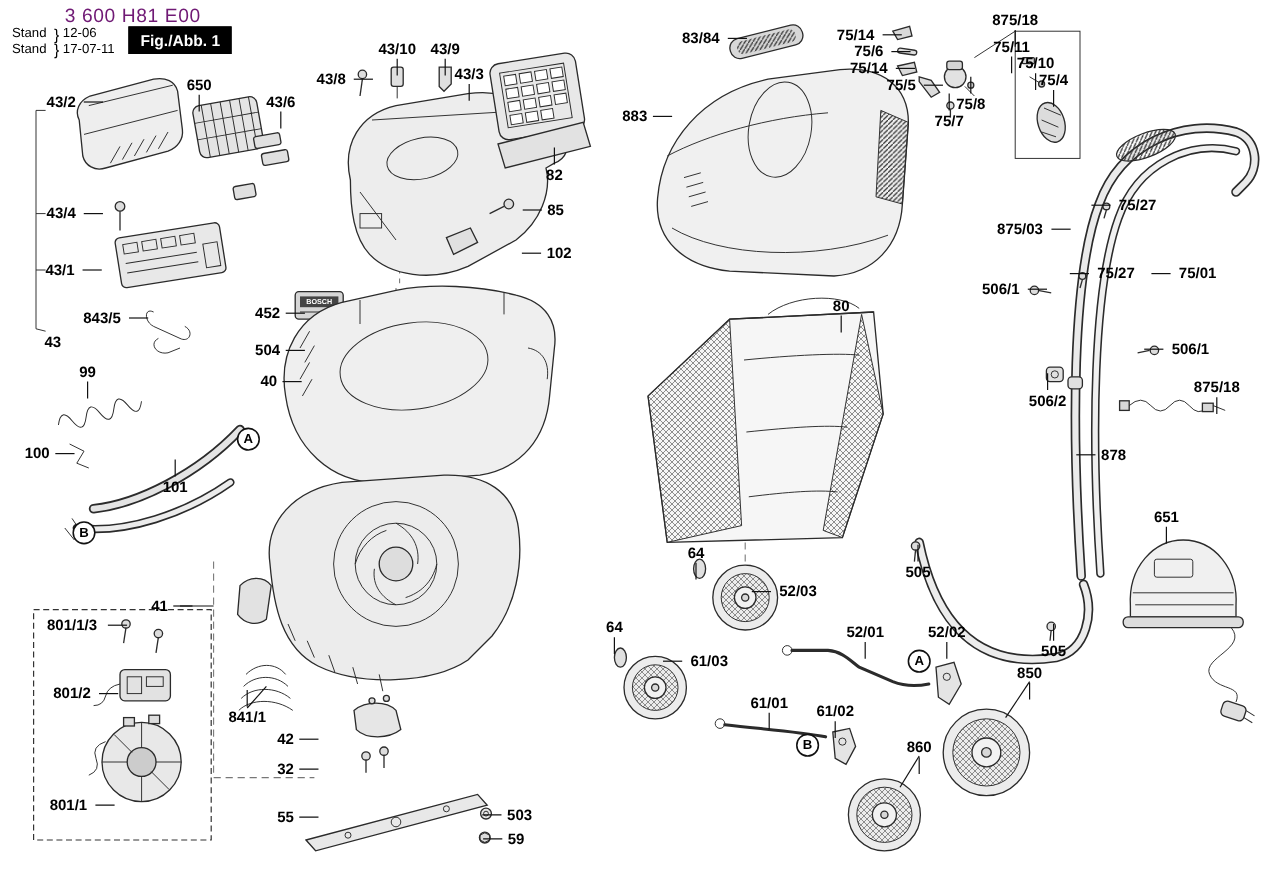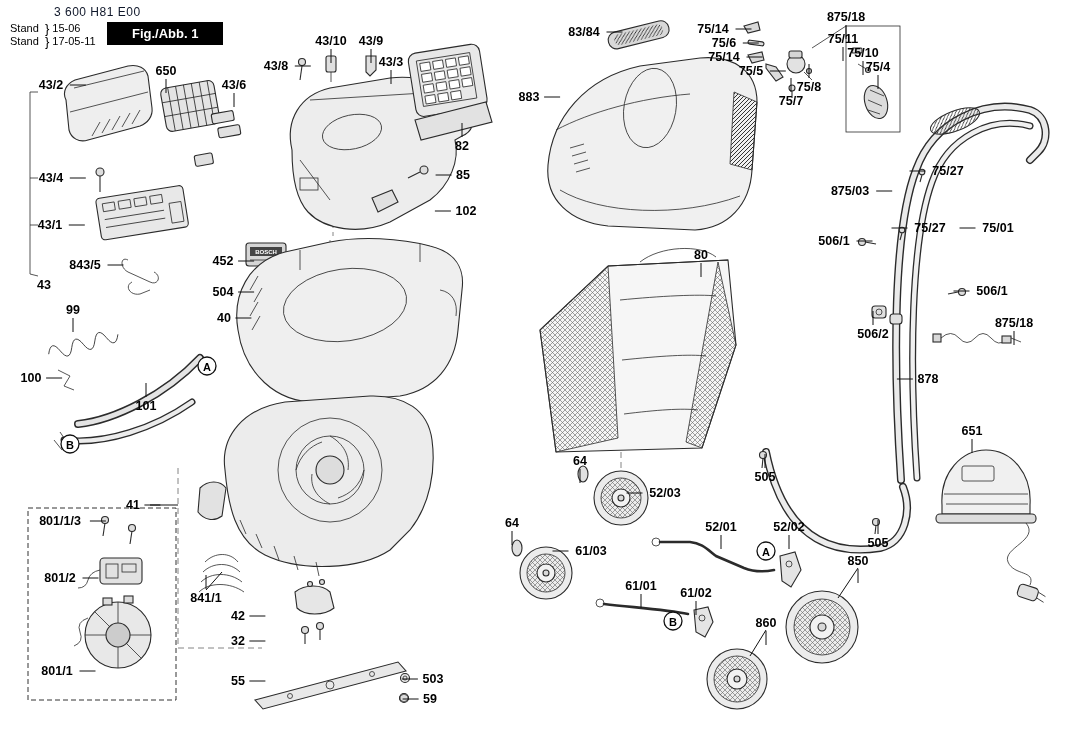--- a/index.html
+++ b/index.html
@@ -5,27 +5,27 @@
   html,body{margin:0;padding:0;background:#fff;}
   .page{position:relative;width:1070px;height:731px;background:#ffffff;
         font-family:"Liberation Sans",sans-serif;overflow:hidden;}
   svg#diagram{position:absolute;left:0;top:0;}
   .callout{font:bold 12.5px "Liberation Sans",sans-serif;fill:#000;
            text-anchor:middle;dominant-baseline:central;}
   .leader{stroke:#111;stroke-width:1;}
   .marker-circle{fill:#fff;stroke:#111;stroke-width:1.3;}
   .marker-letter{font:bold 11px "Liberation Sans",sans-serif;fill:#000;
                  text-anchor:middle;dominant-baseline:central;}
-  .hdr-partno{position:absolute;left:54px;top:5px;font-size:12px;color:#0f172a;letter-spacing:.5px;}
+  .hdr-partno{position:absolute;left:54px;top:5px;font-size:16px;color:#701a75;letter-spacing:.5px;}
   .hdr-meta{position:absolute;left:10px;top:22px;font-size:11px;line-height:13px;color:#000;}
   .hdr-meta .row{display:flex;align-items:center;}
   .hdr-meta .lbl{width:32px;display:inline-block;}
   .hdr-meta .brace{font-size:13px;margin:0 3px;}
   .fig-box{position:absolute;left:107px;top:22px;background:#000;color:#fff;
-           font-weight:bold;font-size:13px;padding:3px 24px;border:1px solid #000;}
+           font-weight:bold;font-size:13px;padding:3px 9px;border:1px solid #000;}
   .footer{position:absolute;right:6px;bottom:4px;font-size:11.5px;line-height:13.5px;color:#000;}
   .part{stroke:#2b2b2b;stroke-width:1.1;}
   .thin{stroke:#2b2b2b;stroke-width:.8;fill:none;}
   .dash{stroke:#777;stroke-width:.9;stroke-dasharray:6 4;fill:none;}
   .dashbox{stroke:#333;stroke-width:1;stroke-dasharray:5 3;fill:none;}
 </style>
 </head>
 <body>
 
 <div class="page">
@@ -534,24 +534,24 @@
           <text x="673" y="621.5" class="marker-letter">B</text>
         </g>
       </g>
 </svg>
 
 <div class="hdr-partno">3 600 H81 E00</div>
 <div class="hdr-meta">
   <div class="row">
     <span class="lbl">Stand</span>
     <span class="brace">}</span>
-    <span>15-06</span>
+    <span>12-06</span>
   </div>
   <div class="row">
     <span class="lbl">Stand</span>
     <span class="brace">}</span>
-    <span>17-05-11</span>
+    <span>17-07-11</span>
   </div>
 </div>
 <div class="fig-box">Fig./Abb. 1</div>
 
 
 </div>
 
 </body></html>

